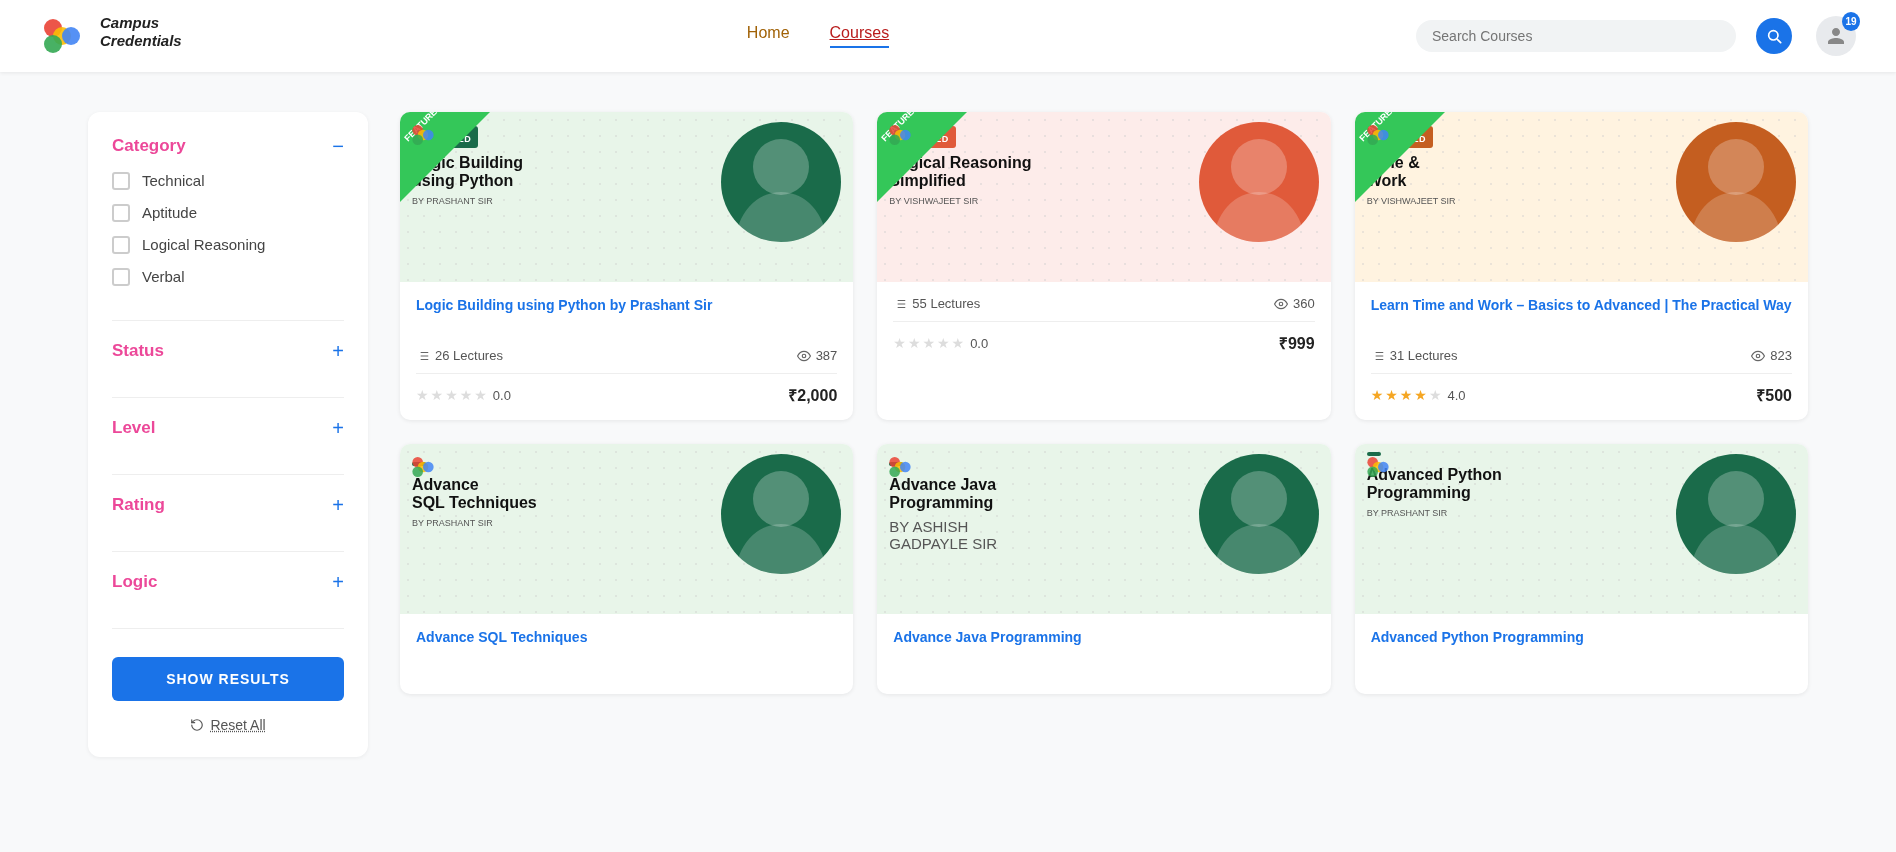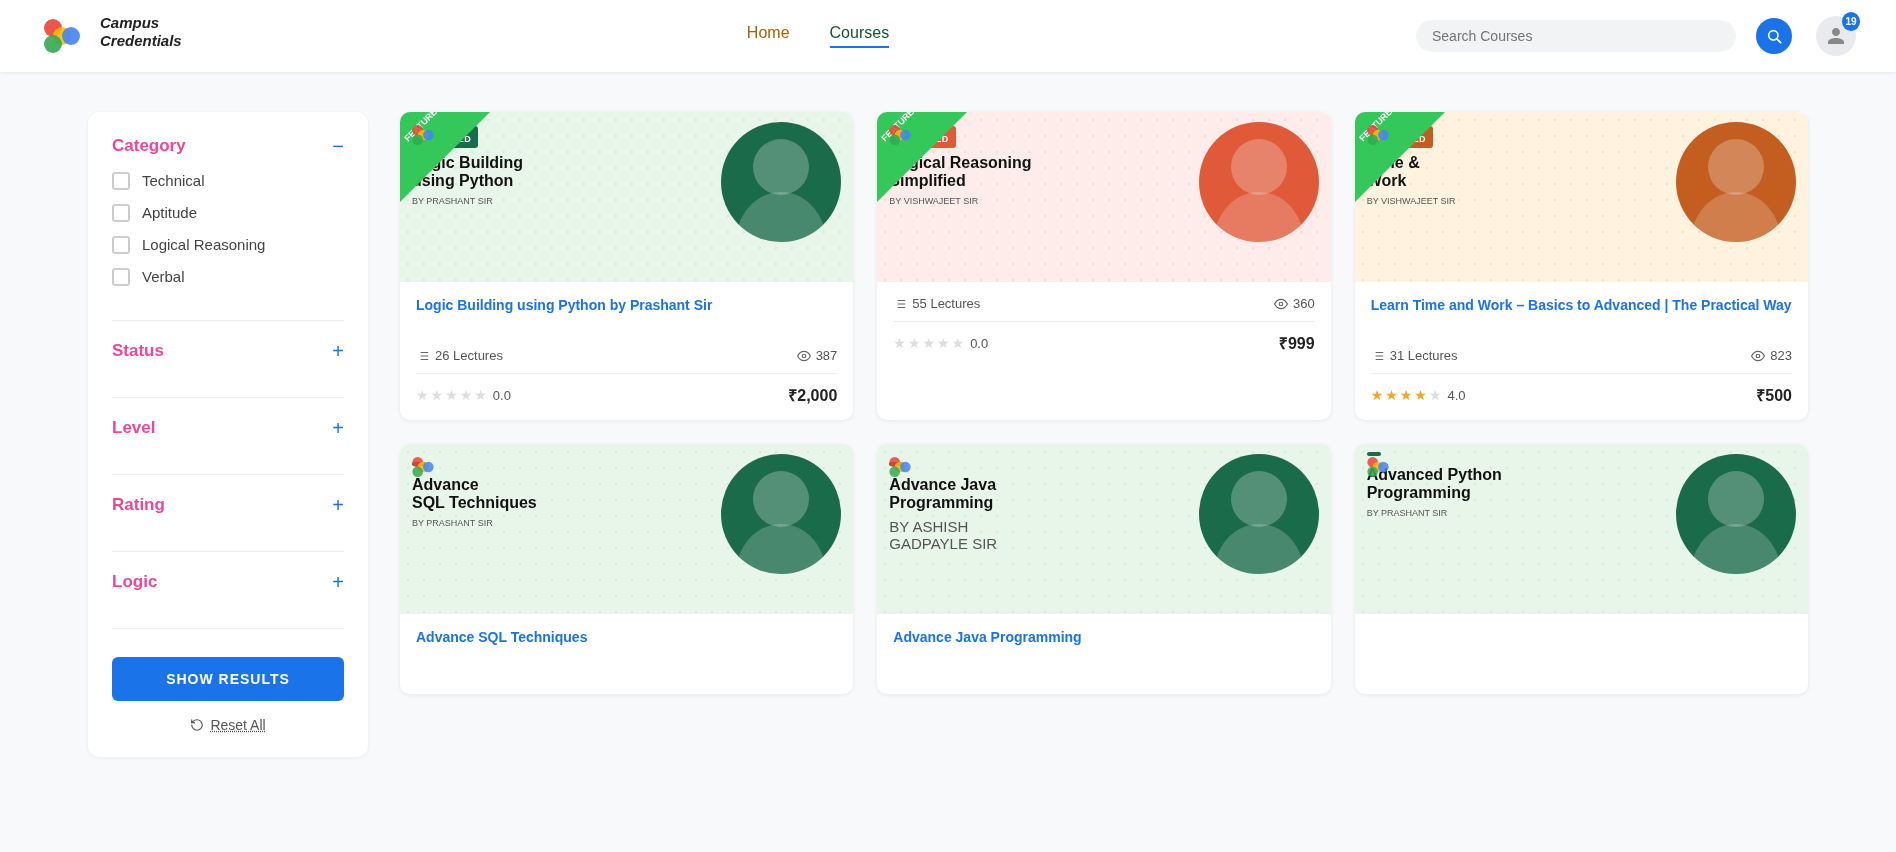--- a/index.html
+++ b/index.html
@@ -35,23 +35,24 @@
       gap: 40px;
     }
     .nav-item {
       font-size: 16px;
       color: #a16207;
       cursor: pointer;
       text-decoration: none;
       padding-bottom: 4px;
     }
     .nav-item.active {
-      color: #14532d;
+      color: #b91c1c;
       border-bottom: 2px solid #1a73e8;
       font-weight: 500;
+      text-decoration: underline;
     }
     .search-area {
       display: flex;
       align-items: center;
       gap: 12px;
     }
     .search-box {
       display: flex;
       align-items: center;
       background: #f1f3f4;
@@ -740,15 +741,19 @@
         </div>
         <div style="position:absolute;top:10px;left:10px;z-index:6;"><svg width="26" height="26" viewBox="0 0 44 44" xmlns="http://www.w3.org/2000/svg">
     <circle cx="13" cy="14" r="9" fill="#EA4335" opacity="0.85"></circle>
     <circle cx="22" cy="22" r="9" fill="#FBBC05" opacity="0.85"></circle>
     <circle cx="13" cy="30" r="9" fill="#34A853" opacity="0.85"></circle>
     <circle cx="31" cy="22" r="9" fill="#4285F4" opacity="0.85"></circle>
   </svg></div>
       </div>
 
     </div>
+    <div class="course-body">
+      <div class="course-title">Advanced Python Programming</div>
+
+    </div>
   </div>
     </main>
 </div>
 
 </body></html>

